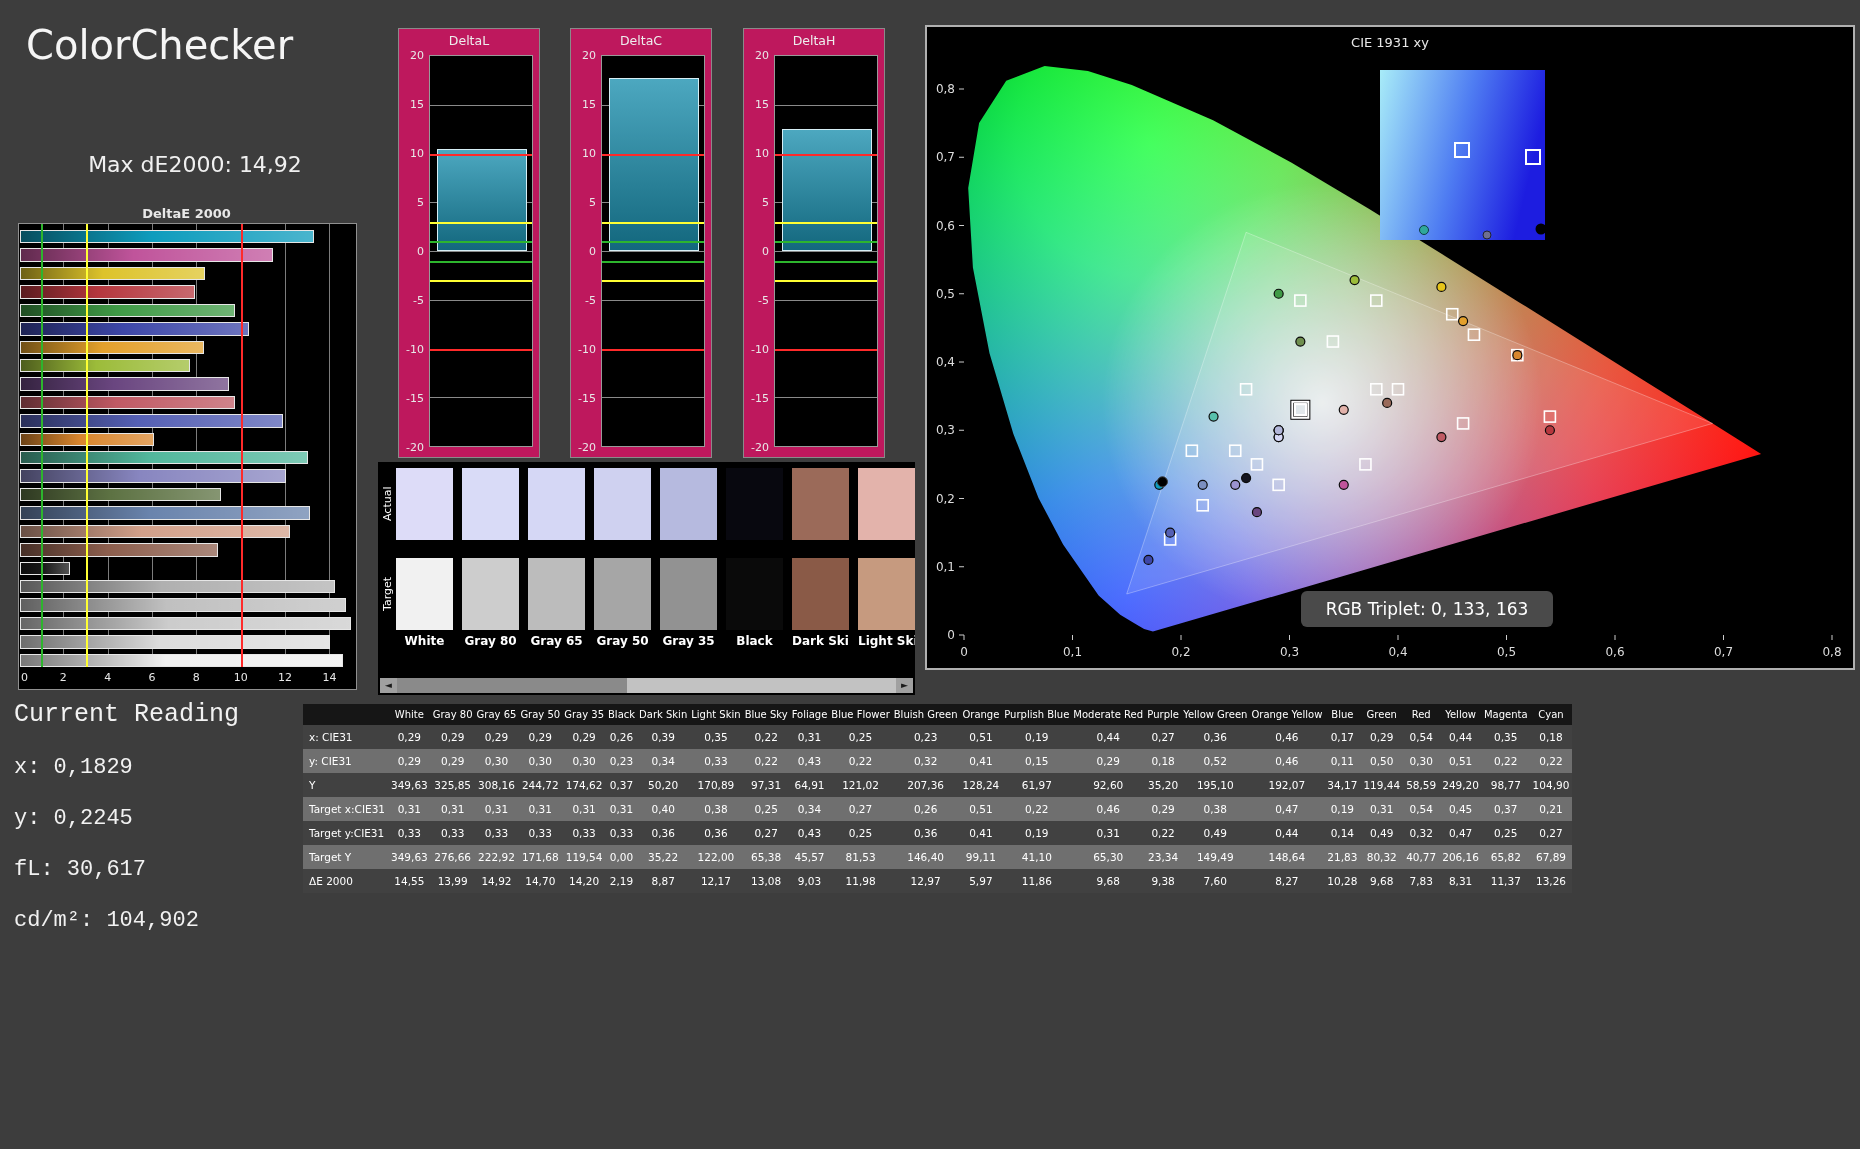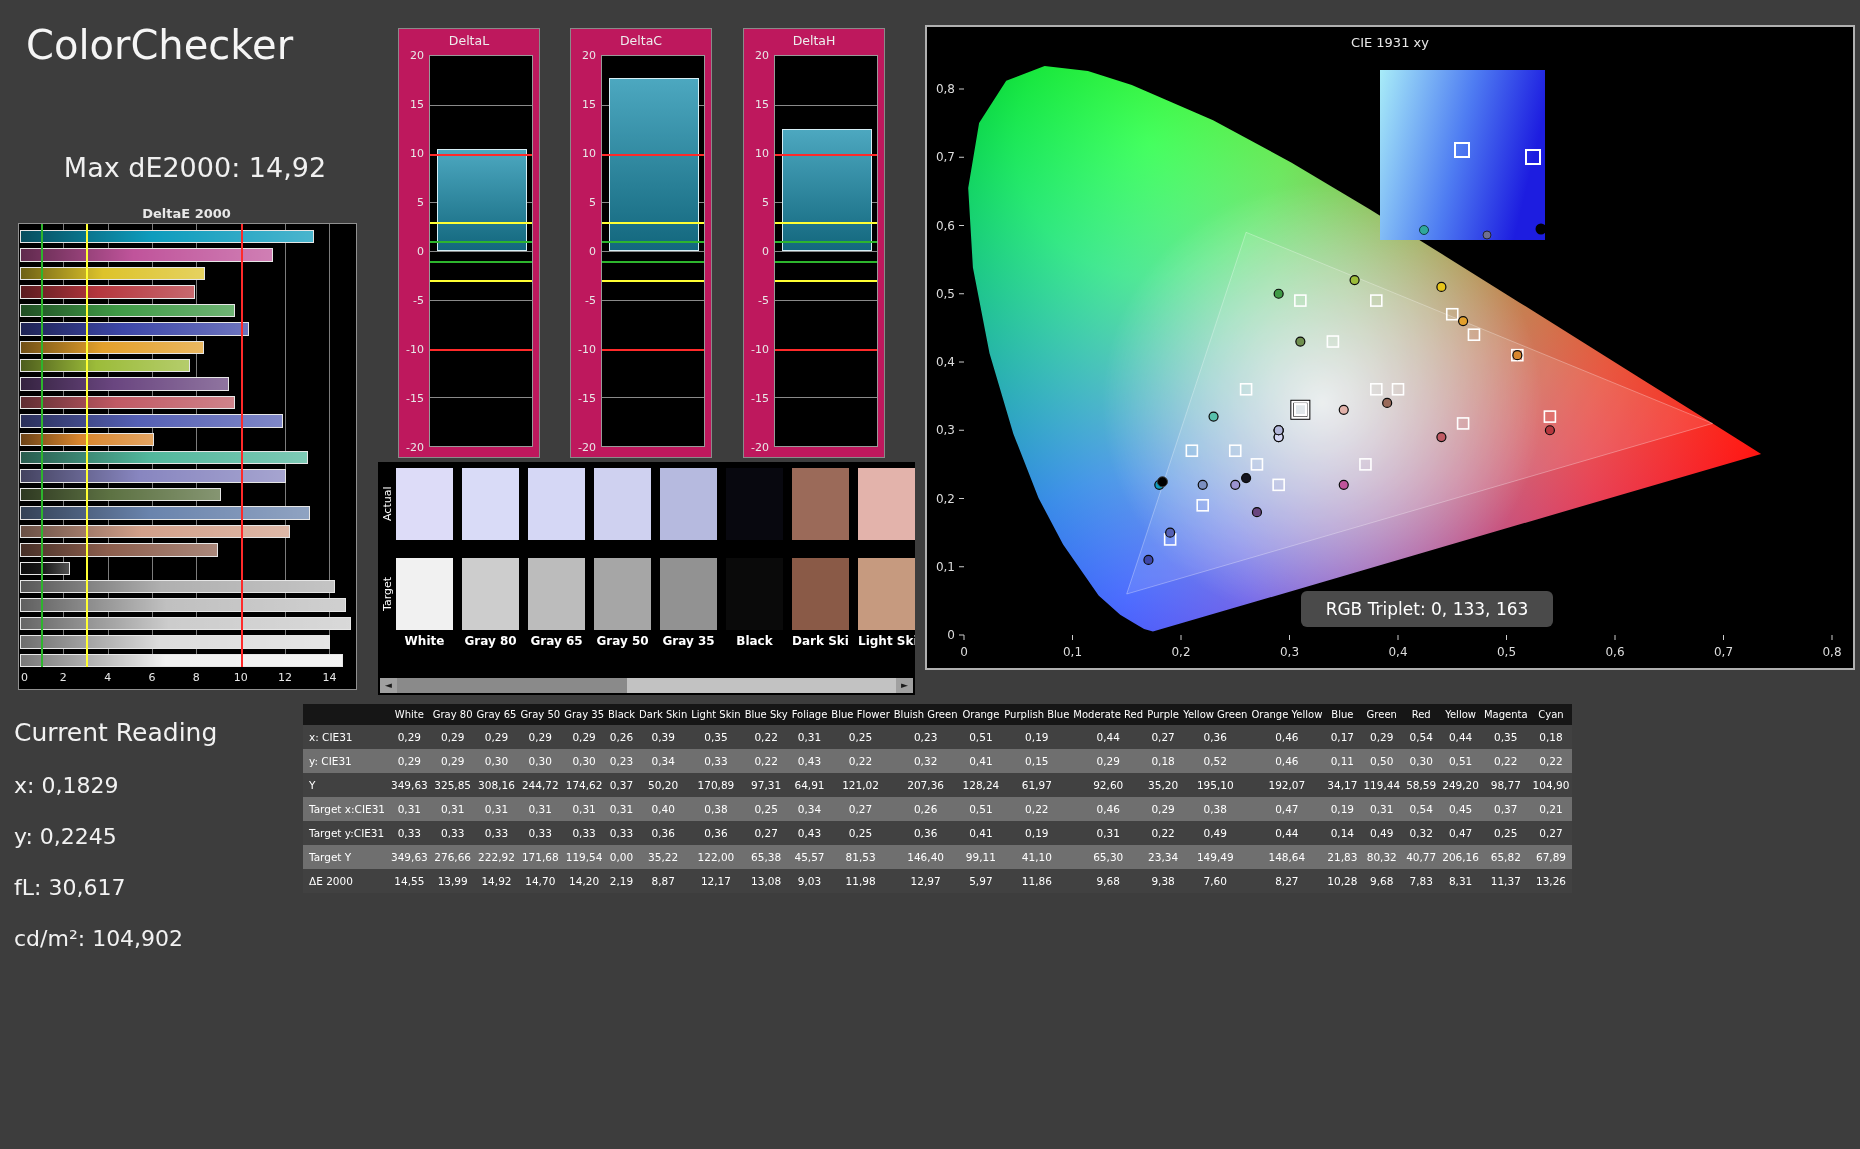--- a/index.html
+++ b/index.html
@@ -1,21 +1,21 @@
 <!DOCTYPE html>
 <html><head>
 <meta charset="utf-8">
 <style>
   html,body{margin:0;padding:0;background:#3d3d3d;font-family:"DejaVu Sans","Liberation Sans",sans-serif;}
   #canvas{position:relative;width:1860px;height:1149px;background:#3d3d3d;overflow:hidden;color:#f2f2f2;}
 
   
   .cc-title{position:absolute;left:26px;top:22px;font-size:40px;color:#f5f5f5;}
   .cc-avg{position:absolute;left:0;top:104px;width:390px;text-align:center;font-size:27px;color:#f0f0f0;}
-  .cc-max{position:absolute;left:0;top:152px;width:390px;text-align:center;font-size:27px;color:#f0f0f0;}
+  .cc-max{position:absolute;left:0;top:152px;width:390px;text-align:center;font-size:22px;color:#f0f0f0;}
 
   
   .chart-title-sm{position:absolute;text-align:center;font-size:13px;color:#e8e8e8;}
   #deltae-title{left:18px;top:206px;width:337px;font-weight:bold;}
   #deltae-panel{position:absolute;left:18px;top:223px;width:337px;height:465px;background:#000;border:1px solid #909090;}
   .de-grid{position:absolute;top:0;bottom:22px;width:1px;background:#7c7c7c;z-index:1;}
   .de-ref{position:absolute;top:0;bottom:22px;width:2px;z-index:5;}
   #deltae-bars{position:absolute;left:1px;right:1px;top:0;bottom:22px;padding-top:6px;display:flex;flex-direction:column;gap:5px;z-index:2;}
   .de-bar{height:12px;border:1px solid #e6e6e6;background-image:linear-gradient(90deg,rgba(0,0,0,.5) 0%,rgba(0,0,0,0) 45%,rgba(255,255,255,.25) 100%);}
   #deltae-xaxis{position:absolute;left:0;right:0;bottom:0;height:22px;background:#000;z-index:6;}
@@ -46,21 +46,21 @@
   .sb-track{position:relative;flex:1;background:#c2c2c2;}
   .sb-thumb{position:absolute;left:0;top:0;bottom:0;width:46%;background:#8a8a8a;cursor:pointer;}
 
   
   #cie-panel{position:absolute;left:925px;top:25px;width:930px;height:645px;background:#000;border:2px solid #b0b0b0;box-sizing:border-box;}
   .cie-title{position:absolute;left:0;top:8px;width:100%;text-align:center;font-size:13px;color:#e8e8e8;}
   #cie-svg-wrap{position:absolute;left:0;top:0;right:0;bottom:0;}
   #rgb-triplet{position:absolute;left:374px;top:564px;width:252px;height:36px;background:#4a4a4a;border-radius:6px;color:#fff;font-size:17px;display:flex;align-items:center;justify-content:center;z-index:5;}
 
   
-  #current-reading{position:absolute;left:14px;top:718px;width:320px;}
+  #current-reading{position:absolute;left:14px;top:700px;width:320px;font-family:Liberation Mono, monospace;}
   .cr-title{font-size:25px;color:#f2f2f2;margin-bottom:26px;}
   .cr-line{font-size:22px;color:#f2f2f2;margin-bottom:26px;}
 
   
   #data-table{position:absolute;left:303px;top:704px;width:1145px;border-collapse:collapse;color:#fff;table-layout:auto;}
   #data-table th{background:#161616;font-weight:normal;font-size:10px;padding:5px 2px;white-space:nowrap;text-align:center;}
   #data-table td{font-size:10.5px;padding:6px 3px;text-align:center;white-space:nowrap;}
   #data-table tr.dark td{background:#414141;}
   #data-table tr.light td{background:#6f6f6f;}
   #data-table td.rowlabel{text-align:left;padding-left:6px;font-size:10.5px;}

